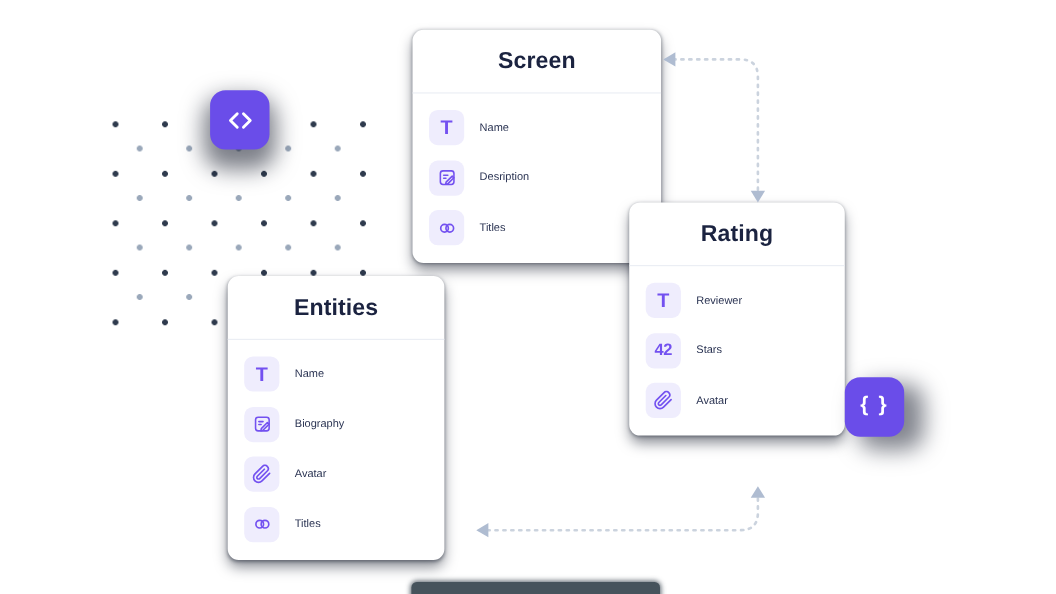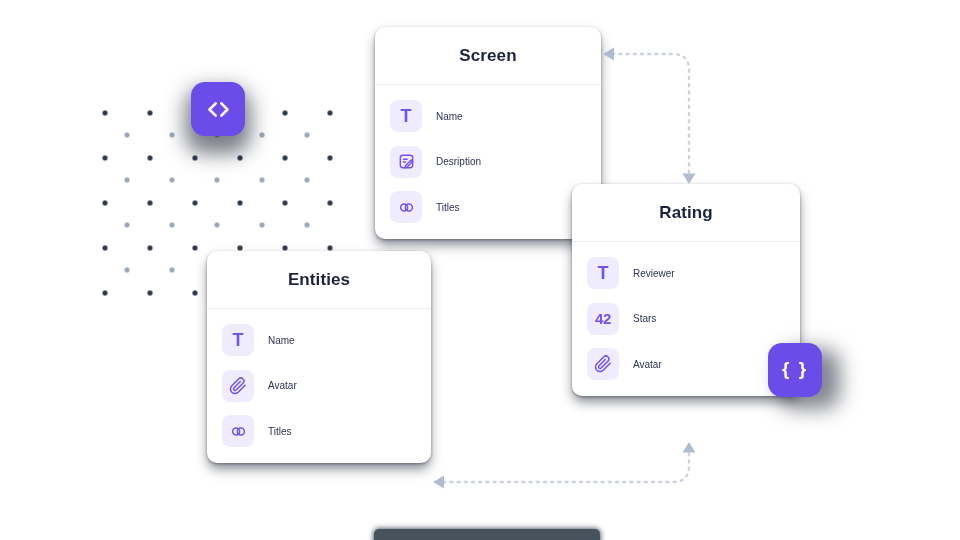--- a/index.html
+++ b/index.html
@@ -26,25 +26,25 @@
     background-position:-17.5px -12.5px,4.5px 9.5px;
   }
   .connectors{position:absolute;left:0;top:0;z-index:6;pointer-events:none;}
   .conn{fill:none;stroke:var(--conn);stroke-width:2.4;stroke-dasharray:2 5.2;stroke-linecap:round;}
   .arrowhead{fill:var(--arrow);}
   .card{
     position:absolute;background:#ffffff;border-radius:10px;
     box-shadow:0 7px 12px -1px rgba(21,28,44,.5),0 1px 3px rgba(21,28,44,.38);
   }
   .card-screen{left:375px;top:27px;width:226px;z-index:2;}
-  .card-entities{left:207px;top:251px;width:224px;z-index:3;}
-  .card-rating{left:572px;top:184px;width:228px;z-index:4;}
+  .card-entities{left:207px;top:251px;width:197px;z-index:3;}
+  .card-rating{left:572px;top:184px;width:196px;z-index:4;}
   .card-header{
     height:57px;display:flex;align-items:center;justify-content:center;
-    border-bottom:1px solid #E9EDF3;font-size:17px;font-weight:700;color:var(--title);
+    border-bottom:1px solid #E9EDF3;font-size:21px;font-weight:700;color:var(--title);
     letter-spacing:.1px;
   }
   .card-body{padding:15px 16px 16px 15px;}
   .row{display:flex;align-items:center;height:32px;margin-bottom:13.5px;}
   .row:last-child{margin-bottom:0;}
   .chip{
     width:32px;height:32px;border-radius:8px;background:var(--chip);
     display:flex;align-items:center;justify-content:center;flex:0 0 32px;
   }
   .chip svg{stroke:var(--icon);fill:none;stroke-linecap:round;stroke-linejoin:round;}
@@ -118,20 +118,31 @@
     <div class="card-header">Entities</div>
     <div class="card-body">
       <div class="row">
         <span class="chip">
             <span class="glyph-t">T</span>
           </span>
         <span class="field-label">Name</span>
       </div>
       <div class="row">
         <span class="chip">
+          <svg width="19" height="19" viewBox="0 0 24 24" stroke-width="1.8">
+              <rect x="4.2" y="4.2" width="15.6" height="15.6" rx="3"></rect>
+              <path d="M8 9.2h4.8"></path>
+              <path d="M8 12.6h2.6"></path>
+              <path d="M10.8 17.2l7-7 1.9 1.9-7 7-2.4.5z"></path>
+            </svg>
+        </span>
+        <span class="field-label">Biography</span>
+      </div>
+      <div class="row">
+        <span class="chip">
           <svg width="18" height="18" viewBox="0 0 24 24" stroke-width="2">
               <path d="M21.44 11.05l-9.19 9.19a6 6 0 1 1-8.49-8.49l9.19-9.19a4 4 0 0 1 5.66 5.66l-9.2 9.19a2 2 0 0 1-2.83-2.83l8.49-8.48"></path>
             </svg>
         </span>
         <span class="field-label">Avatar</span>
       </div>
       <div class="row">
         <span class="chip">
           <svg width="19" height="19" viewBox="0 0 24 24" stroke-width="1.9">
               <circle cx="9" cy="12" r="4.4"></circle>

